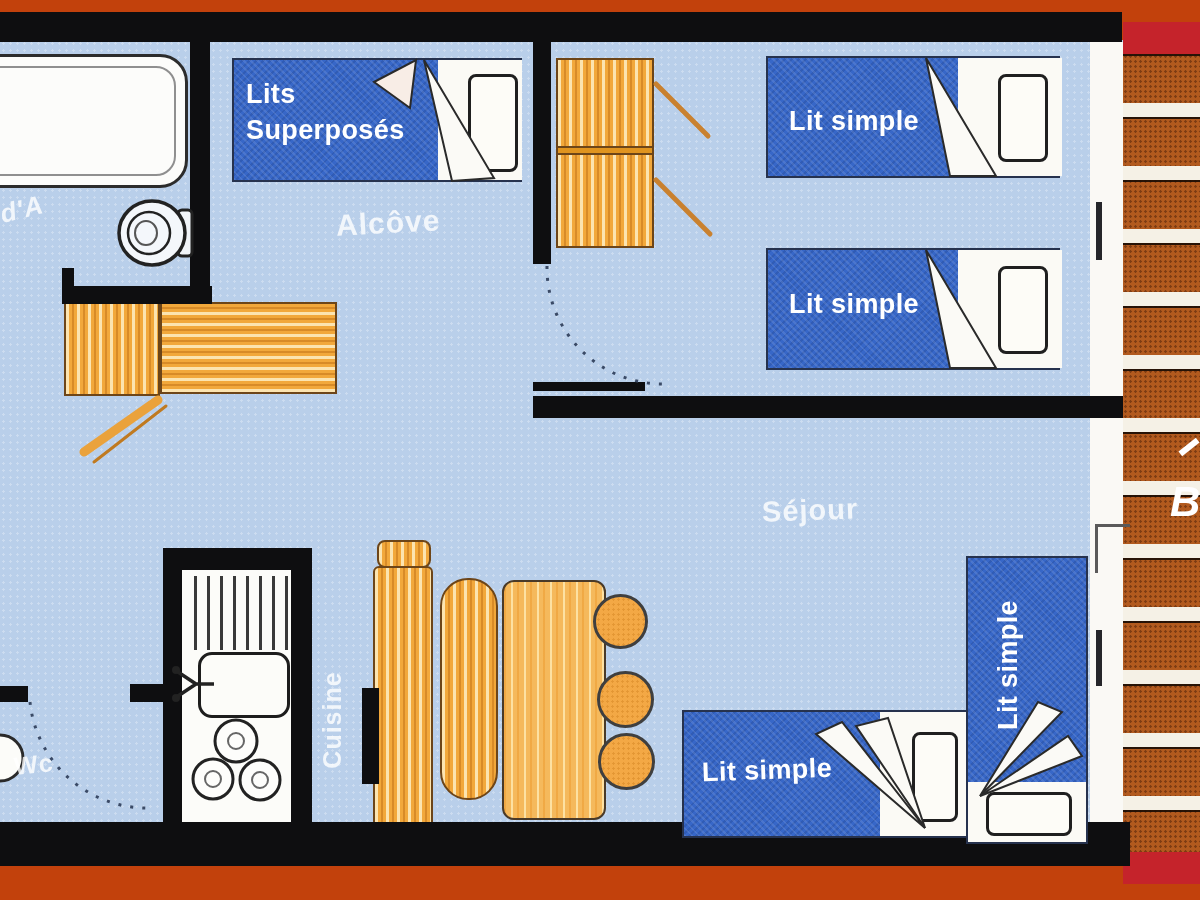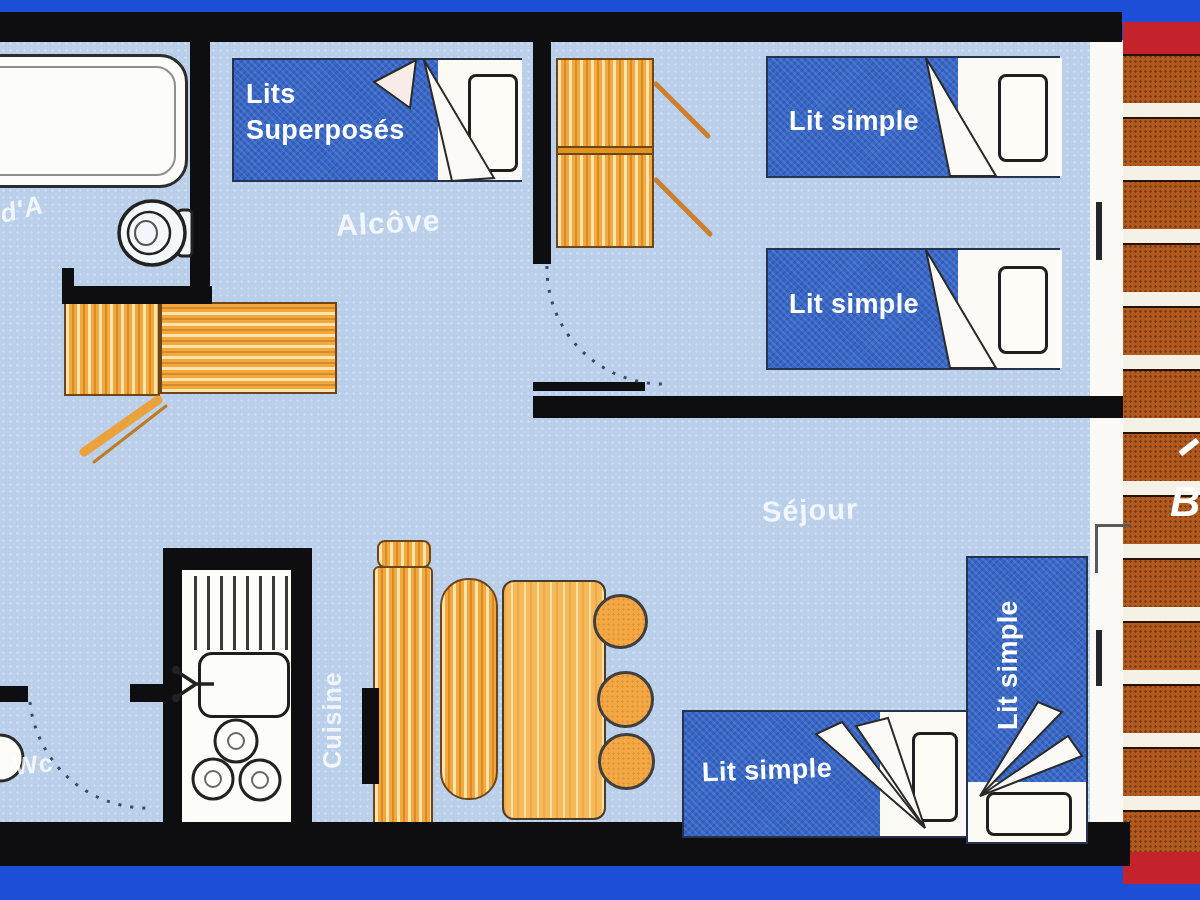--- a/index.html
+++ b/index.html
@@ -1,16 +1,16 @@
 <!DOCTYPE html>
 <html><head>
 <meta charset="utf-8">
 <style>
   html,body{margin:0;padding:0;background:#ffffff;}
-  #stage{position:relative;width:1200px;height:900px;background:#1d4ed8;overflow:hidden;
+  #stage{position:relative;width:1200px;height:900px;background:#c2410c;overflow:hidden;
          font-family:"Liberation Sans", sans-serif;}
   .abs{position:absolute;}
   
   .floor{background-color:#b9cfea;
     background-image:radial-gradient(rgba(255,255,255,.28) 1px, transparent 1.3px);
     background-size:7px 7px;z-index:1;}
   .wall{background:#0e0e10;z-index:4;}
   
   .bed{background-color:#3767c8;z-index:5;border:2px solid #26324e;box-sizing:border-box;
     background-image:repeating-linear-gradient(45deg, rgba(255,255,255,.10) 0 2px, transparent 2px 5px),

